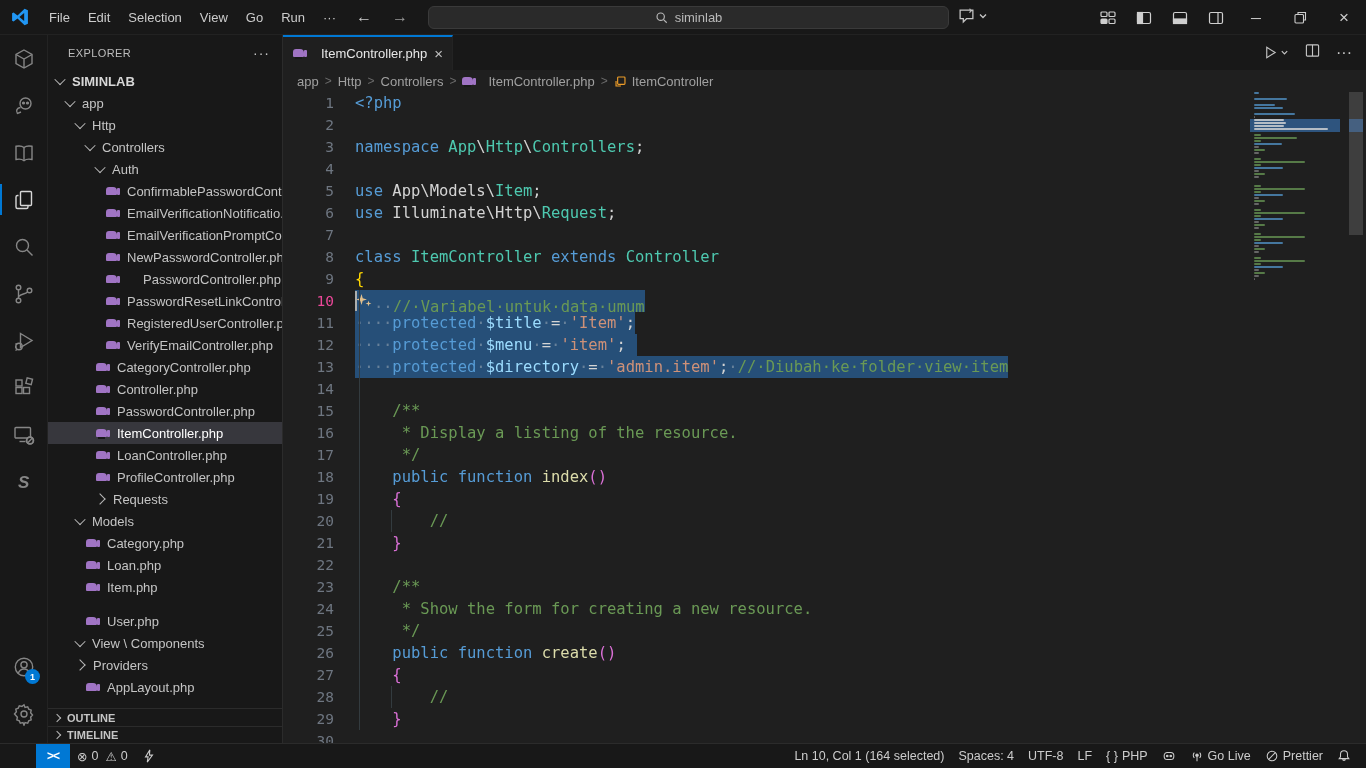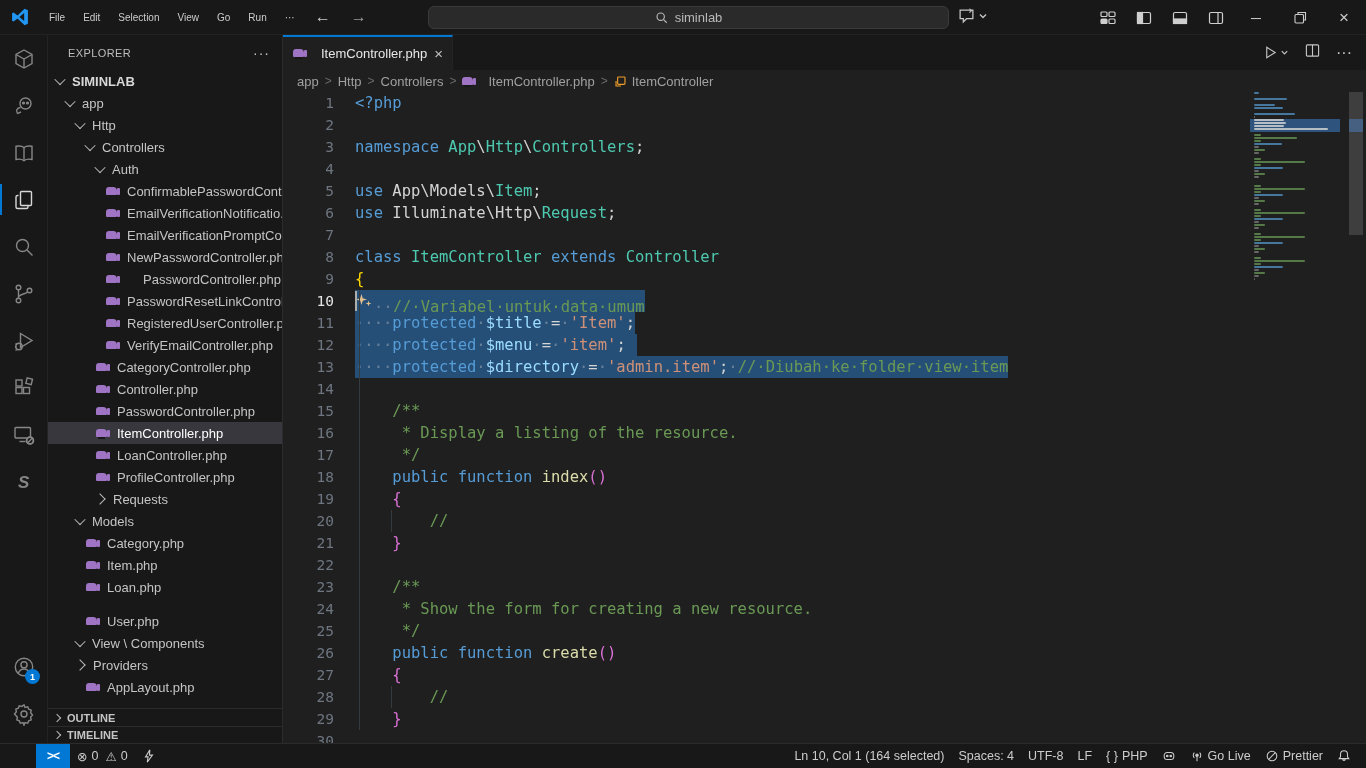--- a/index.html
+++ b/index.html
@@ -6,21 +6,21 @@
   html,body { width:1366px; height:768px; overflow:hidden; background:#181818;
     font-family:"Liberation Sans", sans-serif; }
   #app { position:relative; width:1366px; height:768px; background:#181818; color:#cccccc; }
 
   
   #titlebar { position:absolute; left:0; top:0; width:1366px; height:35px;
     display:flex; align-items:center; background:#181818; border-bottom:1px solid #222; }
   .tb-left { display:flex; align-items:center; gap:2px; padding-left:10px; }
   .vs-logo { width:20px; height:20px; margin-right:8px; }
   #menus { display:flex; }
-  .menu-item { font-size:10px; color:#cccccc; padding:4px 9px; border-radius:5px; cursor:default; }
+  .menu-item { font-size:13px; color:#cccccc; padding:4px 9px; border-radius:5px; cursor:default; }
   .nav-arrow { font-size:16px; color:#cccccc; padding:0 9px; }
   .nav-arrow.dim { color:#9a9a9a; }
   .tb-center { position:absolute; left:428px; top:6px; width:521px; height:23px;
     background:#2a2a2a; border:1px solid #3a3a3a; border-radius:6px;
     display:flex; align-items:center; justify-content:center; gap:6px;
     color:#b9b9b9; font-size:13px; }
   .copilot-btn { position:absolute; left:958px; top:7px; display:flex; align-items:center; gap:3px; color:#c5c5c5; }
   .tb-right { position:absolute; right:0; top:0; height:35px; display:flex; align-items:center; }
   .layout-ic { width:16px; height:16px; margin:0 10px; }
   .win-btn { width:44px; height:34px; display:flex; align-items:center; justify-content:center;
@@ -74,21 +74,21 @@
   #breadcrumbs { height:22px; display:flex; align-items:center; padding-left:14px; gap:6px;
     font-size:13px; color:#a0a0a0; background:#1f1f1f; }
   .bc-sep { color:#6a6a6a; font-size:12px; }
   .class-ic { width:13px; height:13px; }
 
   
   #code { position:absolute; top:57px; left:0; right:0; height:651px; overflow:hidden;
     font-family:"DejaVu Sans Mono", monospace; font-size:15.5px; }
   .cl { height:22px; display:flex; align-items:center; white-space:pre; }
   .ln { flex:none; width:72px; text-align:right; padding-right:21px; color:#6e7681; font-size:14.5px; }
-  .cl.cur .ln { color:#e5e5e5; }
+  .cl.cur .ln { color:#ec4899; }
   .tok-k { color:#569cd6; } .tok-t { color:#4ec9b0; } .tok-p { color:#d4d4d4; }
   .tok-v { color:#9cdcfe; } .tok-s { color:#ce9178; } .tok-c { color:#6a9955; }
   .tok-fn { color:#dcdcaa; } .tok-b0 { color:#ffd700; } .tok-b1 { color:#da70d6; }
   .tok-ws { color:rgba(210,210,210,0.38); }
   .selspan { background:#264f78; display:inline-block; height:22px; line-height:22px; }
   .selpad { display:inline-block; width:11px; height:22px; background:#264f78; }
   .sparkle { display:inline-block; width:19px; position:relative; height:22px; }
   .sparkle svg { position:absolute; }
   .cursor { position:absolute; left:72px; top:199px; width:2px; height:20px; background:#aeafad; }
   .guide { position:absolute; width:1px; background:#333b3f; }
@@ -426,29 +426,29 @@
               <u></u>
             </span>
             <span>Category.php</span>
           </div>
           <div class="trow" style="padding-left: 38px;">
             <span class="php-ic">
               <i></i>
               <b></b>
               <u></u>
             </span>
+            <span>Loan.php</span>
+          </div>
+          <div class="trow" style="padding-left: 38px;">
+            <span class="php-ic">
+              <i></i>
+              <b></b>
+              <u></u>
+            </span>
             <span>Item.php</span>
-          </div>
-          <div class="trow" style="padding-left: 38px;">
-            <span class="php-ic">
-              <i></i>
-              <b></b>
-              <u></u>
-            </span>
-            <span>Loan.php</span>
           </div>
           <div class="trow" style="padding-left: 38px; margin-top: 12px;">
             <span class="php-ic">
               <i></i>
               <b></b>
               <u></u>
             </span>
             <span>User.php</span>
           </div>
           <div class="trow" style="padding-left: 28px;">

